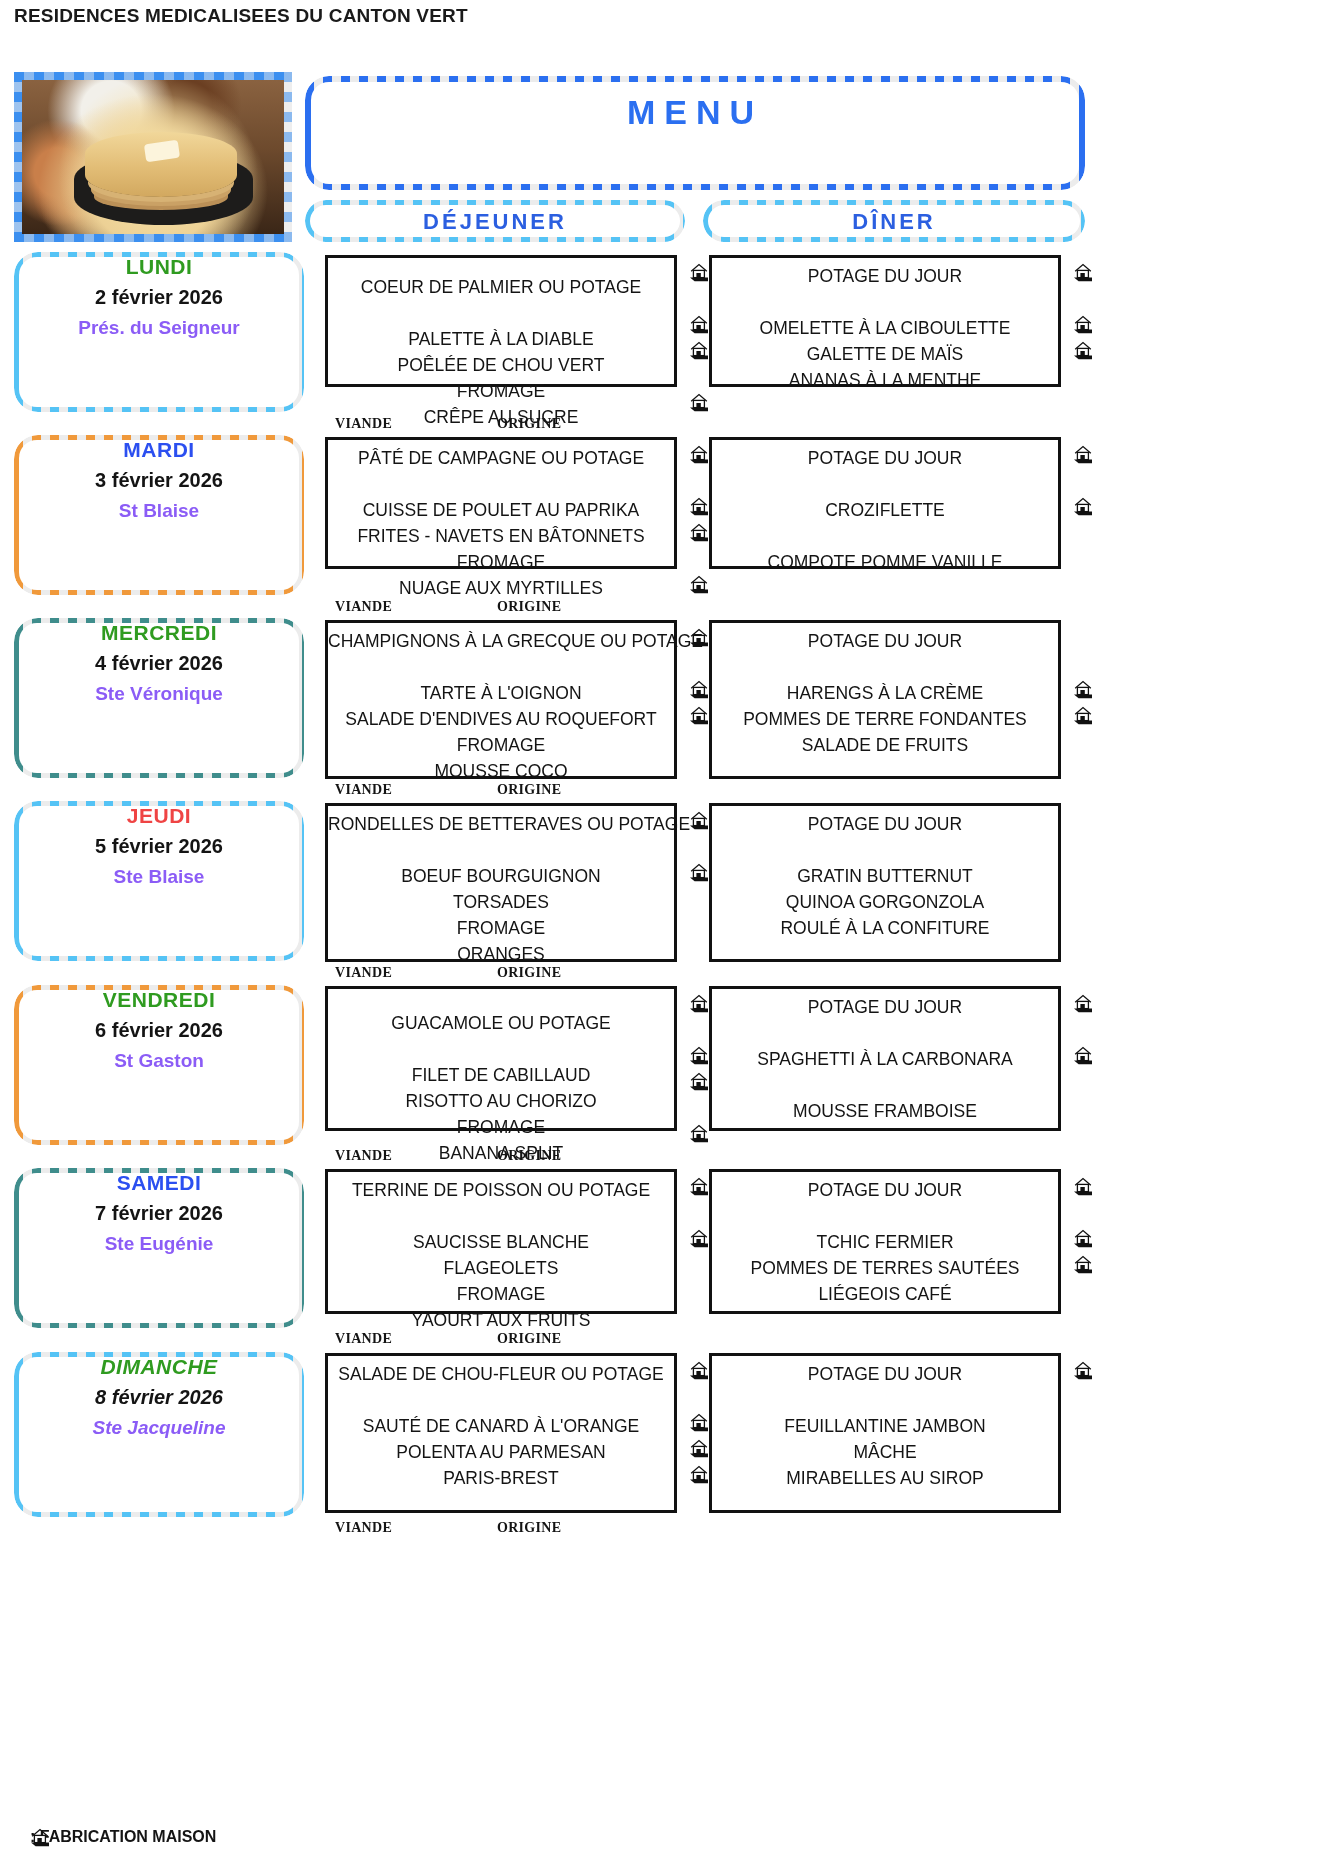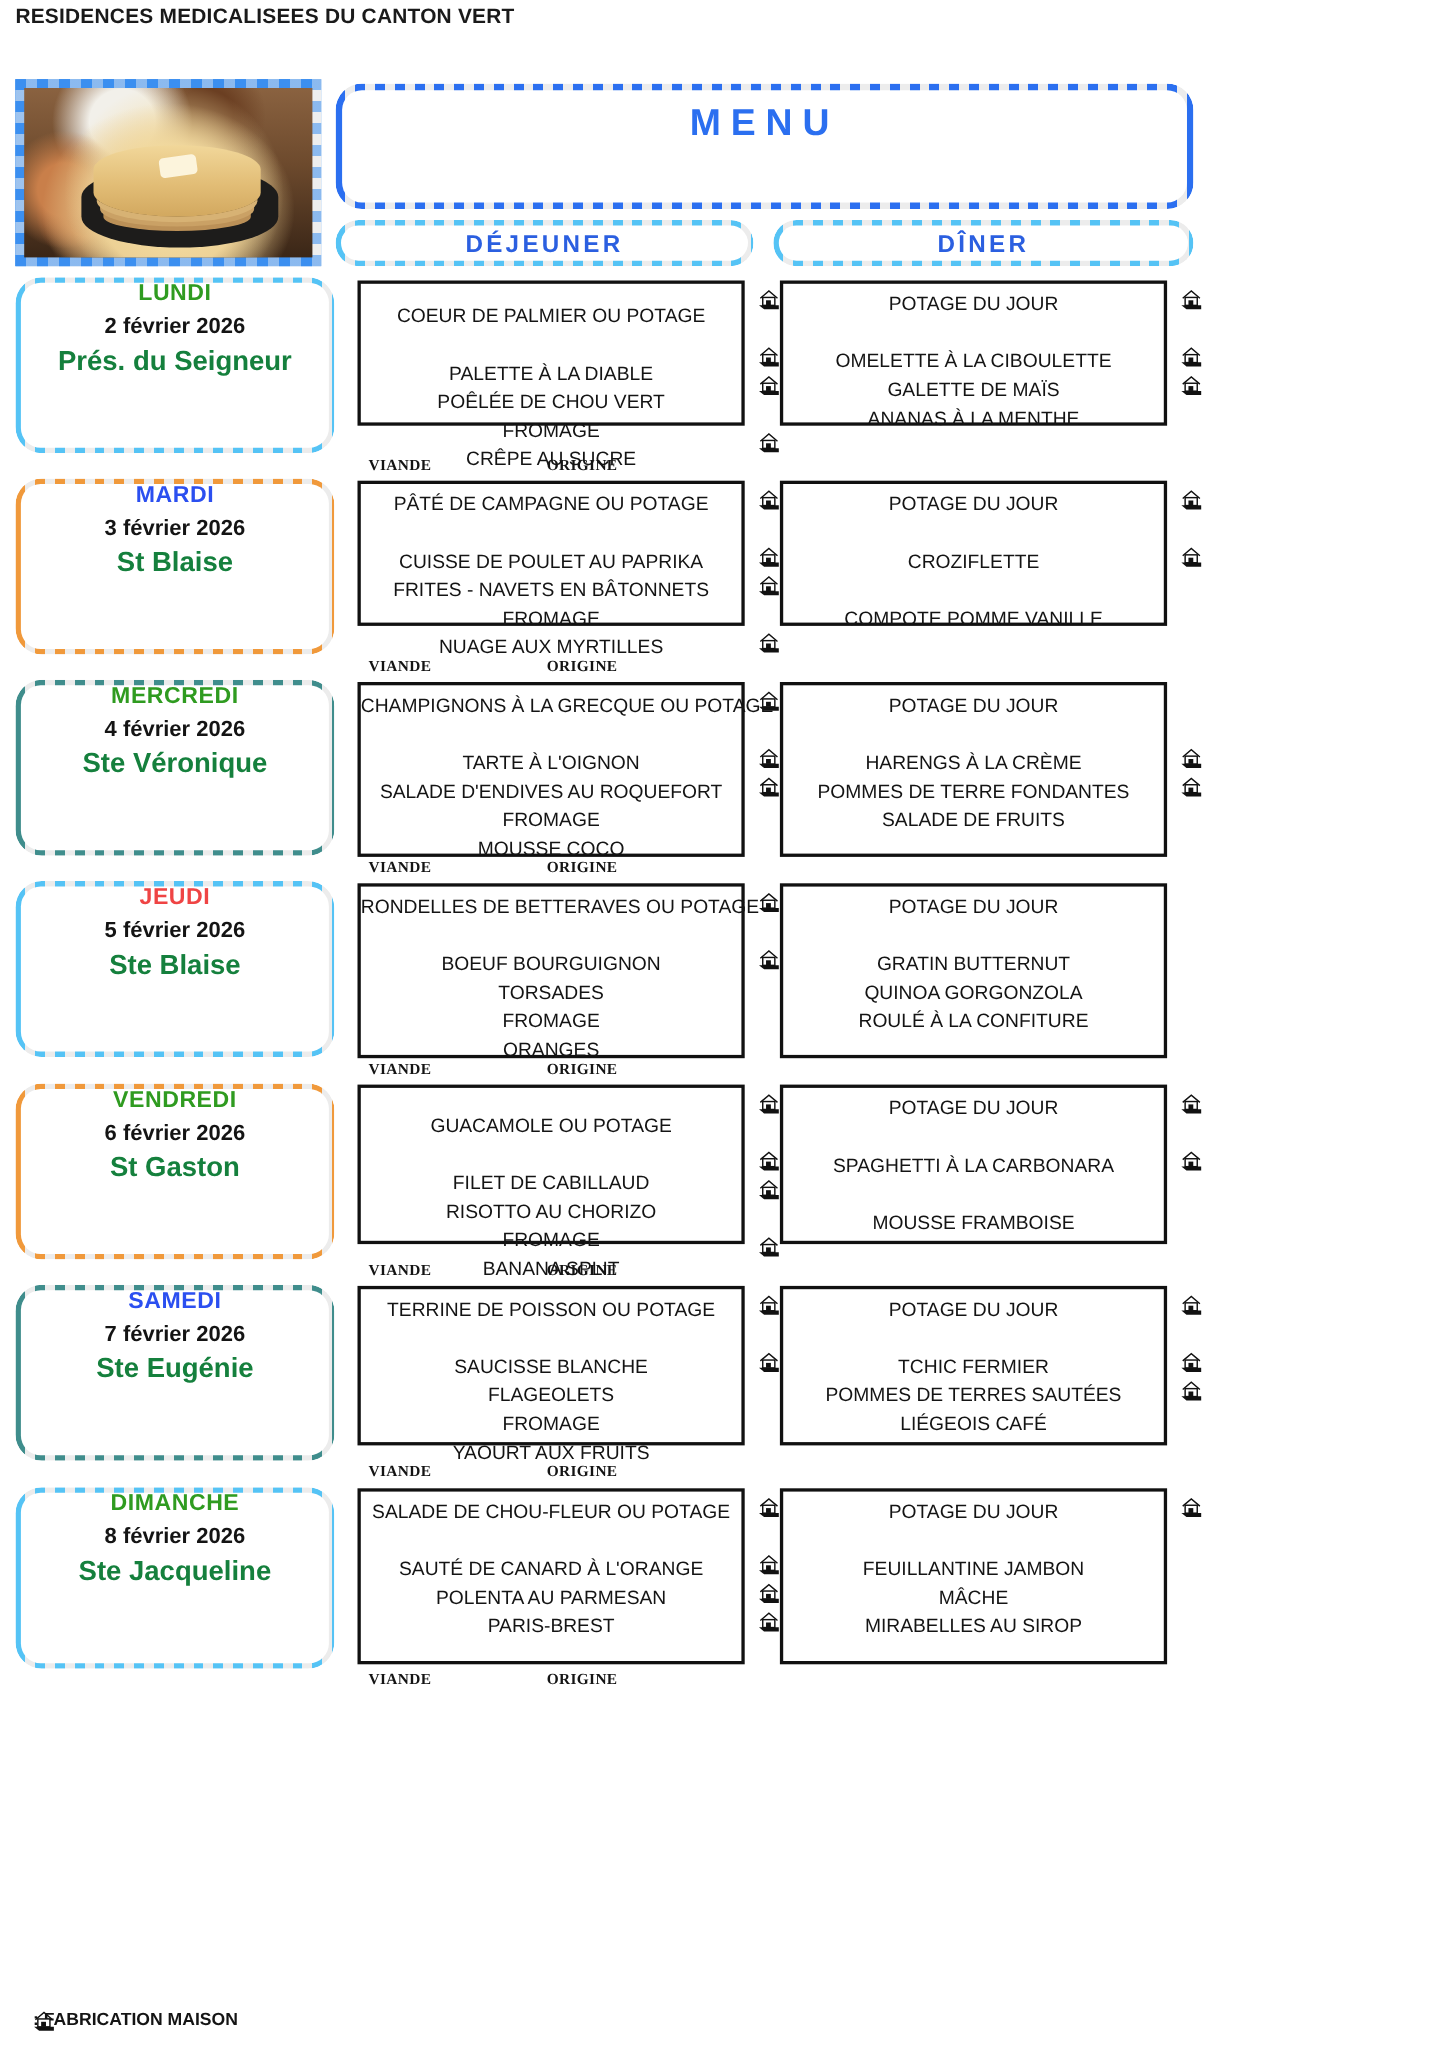--- a/index.html
+++ b/index.html
@@ -125,21 +125,21 @@
        linear-gradient(#000 0 0);
     mask:linear-gradient(#000 0 0) content-box exclude,linear-gradient(#000 0 0);
     mask-composite:exclude;
   }
   .day-card .fill{border-radius:18px;left:5px;top:5px;right:5px;bottom:5px;}
   .day-inner{position:absolute;z-index:3;left:0;right:0;top:0;bottom:0;
     display:flex;flex-direction:column;align-items:center;justify-content:flex-start;
     box-sizing:border-box;}
   .day-name{font-size:21px;font-weight:bold;line-height:30px;letter-spacing:.5px;}
   .day-date{font-size:20px;font-weight:bold;color:#141414;line-height:31px;}
-  .day-saint{font-size:25px;font-weight:bold;color:#15803d;line-height:30px;}
+  .day-saint{font-size:19px;font-weight:bold;color:#8b5cf6;line-height:30px;}
 
   
   .mbox{
     position:absolute;box-sizing:border-box;
     border:3px solid #111;background:#fff;
     text-align:center;
   }
   .mline{font-size:17.5px;line-height:26px;color:#141414;white-space:nowrap;}
   .mgap{height:26px;}
 
@@ -613,21 +613,21 @@
     <span class="maison" style="left: 1073px; top: 1255px;">
       <svg viewBox="0 0 20 19" xmlns="http://www.w3.org/2000/svg">
         <path d="M2.2 8.2 L10 1.6 L17.8 8.2" fill="none" stroke="#111" stroke-width="1.3"></path>
         <rect x="4.4" y="7.4" width="11" height="7.2" fill="#fff" stroke="#111" stroke-width="1.3"></rect>
         <rect x="7.4" y="10" width="4.4" height="4.4" fill="#111"></rect>
         <path d="M1 14.4 L19 14.4 L19 18.2 L5.6 18.2 Z" fill="#111"></path>
       </svg>
     </span>
     <div class="vo" style="left: 335px; top: 1331px;">VIANDE</div>
     <div class="vo" style="left: 497px; top: 1331px;">ORIGINE</div>
-    <div class="dotbox day-card" style="top: 1352px; height: 165px;">
+    <div class="dotbox day-card" style="top: 1352px; height: 165px; font-style: italic;">
       <div class="ring" style="background:repeating-linear-gradient(90deg,#55c3f5 0 9px,#ececec 9px 18px);"></div>
       <div class="fill"></div>
       <div class="day-inner">
         <div class="day-name" style="color:#2f9b20">DIMANCHE</div>
         <div class="day-date">8 février 2026</div>
         <div class="day-saint">Ste Jacqueline</div>
       </div>
     </div>
     <div class="mbox" style="left: 325px; top: 1353px; width: 352px; height: 160px;">
       <div style="padding-top:5px">

